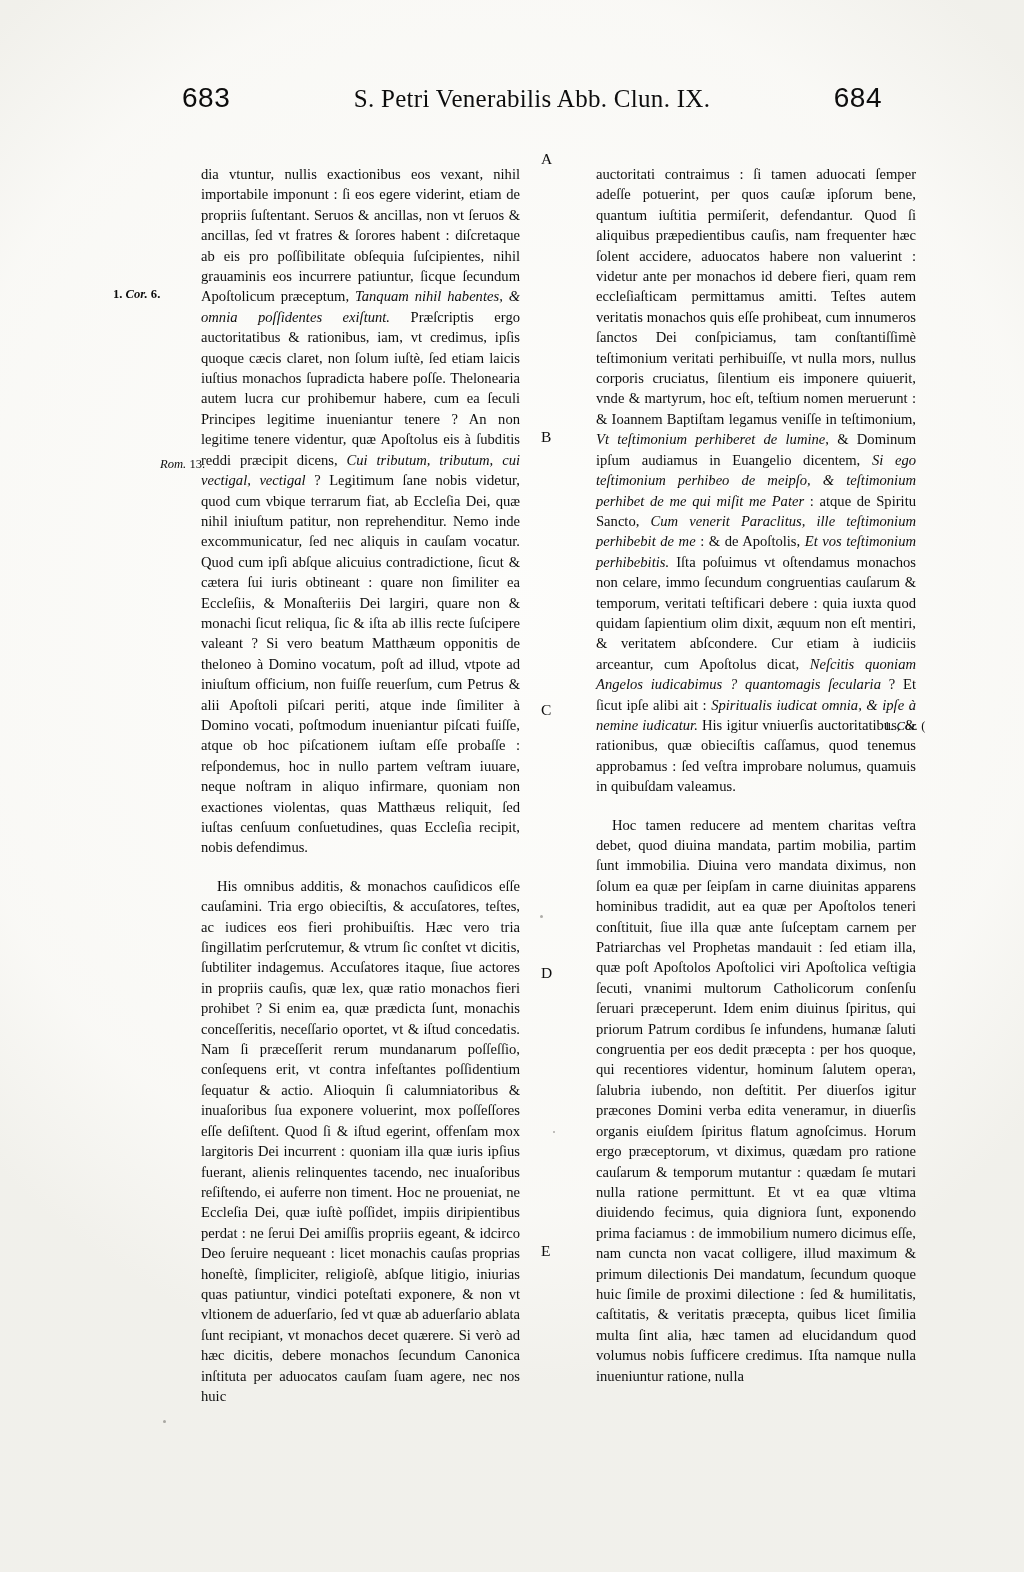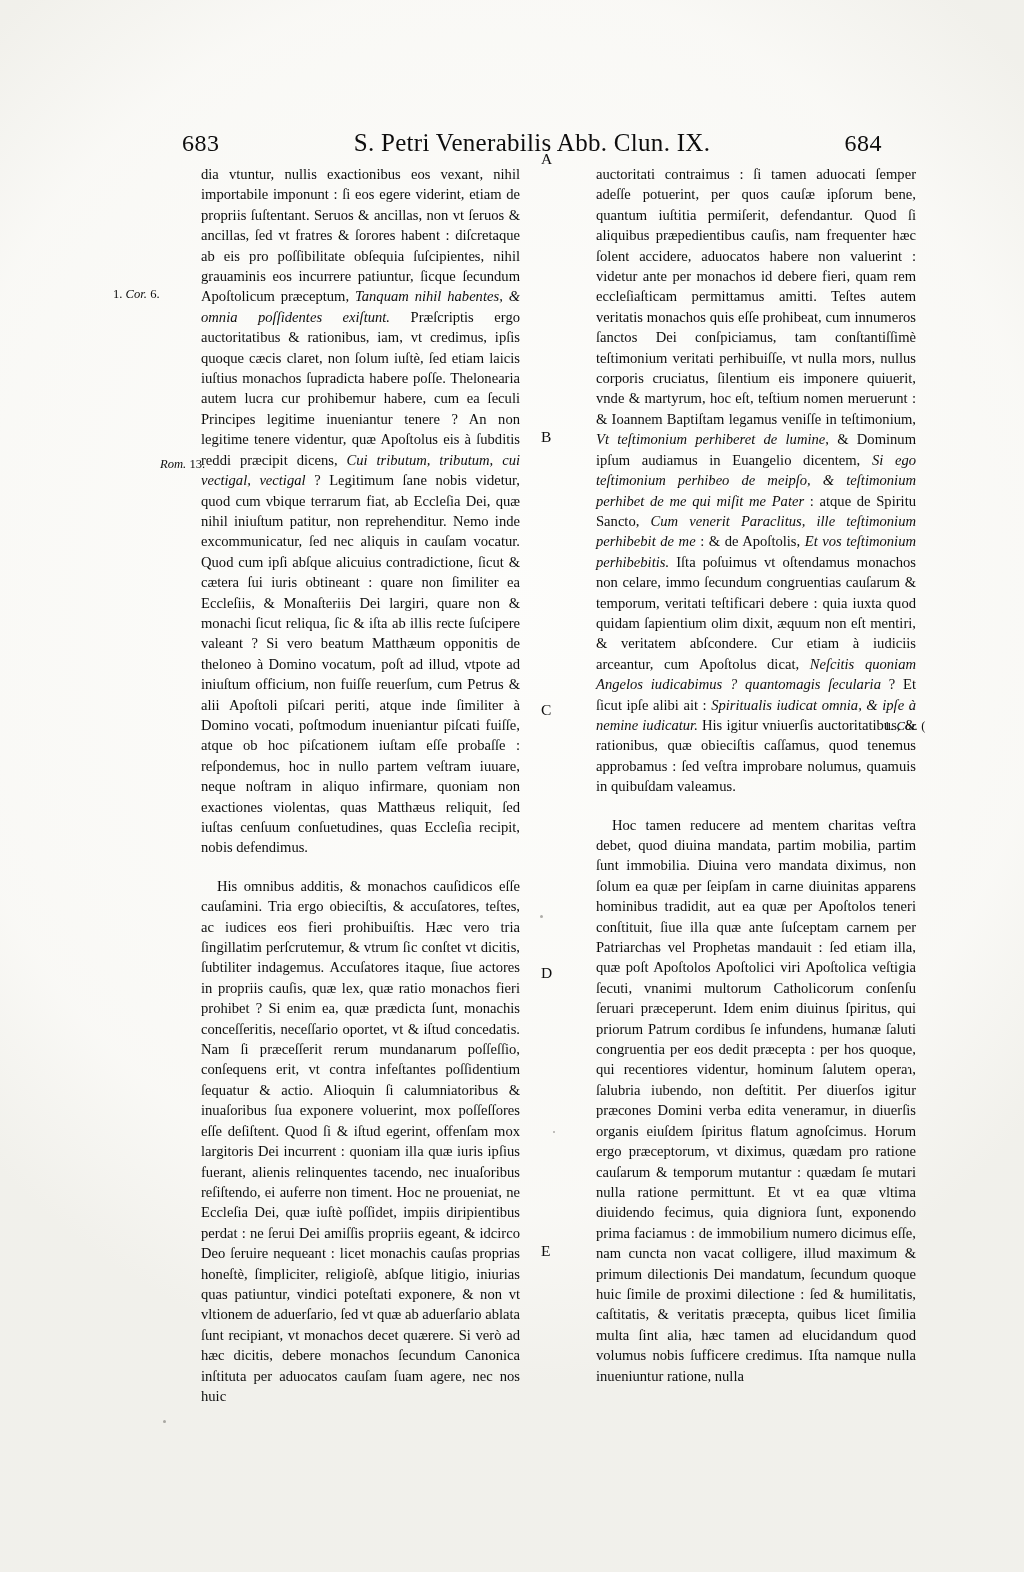--- a/index.html
+++ b/index.html
@@ -37,26 +37,26 @@
     position: absolute;
     top: 82px;
     left: 150px;
     width: 740px;
     height: 40px;
     display: flex;
     align-items: baseline;
     justify-content: space-between;
   }
   .folio {
-    font-size: 24px;
+    font-size: 28px;
     letter-spacing: 0.5px;
-    font-family: Liberation Serif, serif;
+    font-family: Liberation Sans, sans-serif;
   }
   .folio-left { padding-left: 32px; }
-  .folio-right { padding-right: 8px; margin-top: 48px; }
+  .folio-right { padding-right: 8px; }
   .head-title {
     font-size: 25px;
     letter-spacing: 0.3px;
     white-space: nowrap;
     text-align: center;
   }
 
   
   .col {
     position: absolute;
@@ -88,21 +88,21 @@
   
   .margin-note {
     position: absolute;
     font-size: 12.6px;
     line-height: 15px;
     white-space: nowrap;
   }
   .margin-note .ref-bk {
     font-style: italic;
   }
-  .mn-left-1 { left: 113px; top: 287px; }
+  .mn-left-1 { left: 113px; top: 287px; font-weight: bold; }
   .mn-left-2 { left: 116px; top: 457px; margin-left: 44px; }
   .mn-right-1 { left: 884px; top: 719px; }
 
   
   .section-letter {
     position: absolute;
     font-size: 15.5px;
     line-height: 15.5px;
     font-family: "Liberation Serif", serif;
   }

